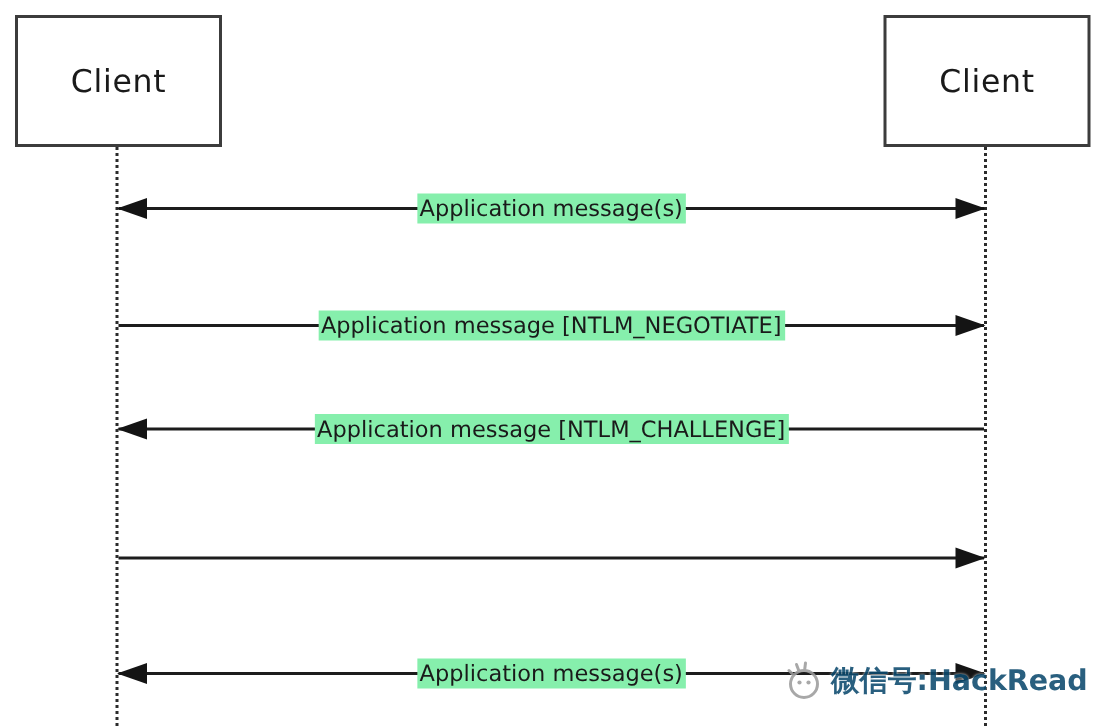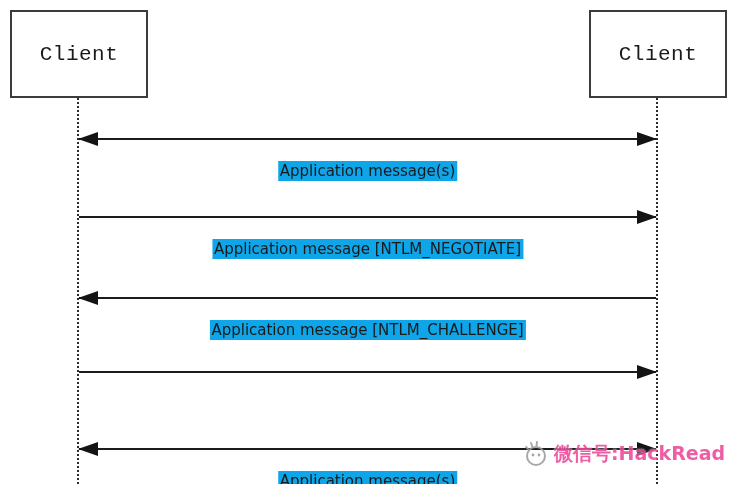--- a/index.html
+++ b/index.html
@@ -23,21 +23,20 @@
     top: 10px;
     height: 84px;
     border: 2px solid #3c3c3c;
     background: #ffffff;
     display: flex;
     align-items: center;
     justify-content: center;
     font-size: 21px;
     letter-spacing: 0.5px;
     z-index: 2;
-    font-family: Liberation Mono, monospace;
   }
   #actor-client { left: 10px;  width: 134px; }
   #actor-server { left: 589px; width: 134px; }
 
   
   .lifeline {
     position: absolute;
     top: 98px;
     bottom: 0;
     width: 0;
@@ -71,43 +70,42 @@
     border-top: 7px solid transparent;
     border-bottom: 7px solid transparent;
   }
   .head-left  { left: 0;  border-right: 20px solid #141414; }
   .head-right { right: 0; border-left: 20px solid #141414; }
   .m-label {
     position: absolute;
     left: 50%;
     top: 50%;
     transform: translate(-50%, -50%);
-    background: #0ea5e9;
+    background: #86efac;
     white-space: nowrap;
     font-size: 15px;
     padding: 0 2px;
     line-height: 20px;
-    margin-top: 32px;
   }
   #msg-0 { top: 125px; }
   #msg-1 { top: 203px; text-align: right; }
-  #msg-2 { top: 284px; }
+  #msg-2 { top: 272px; }
   #msg-3 { top: 358px; }
   #msg-4 { top: 435px; }
 
   
   .watermark {
     position: absolute;
     left: 521px;
     top: 437px;
     height: 34px;
     display: flex;
     align-items: center;
     gap: 3px;
-    color: #ec4899;
+    color: #0c4a6e;
     font-size: 19px;
     font-weight: bold;
     white-space: nowrap;
     opacity: 0.88;
     z-index: 4;
     text-shadow: 0 0 2px #ffffff;
   }
   .watermark svg { display: block; }
 </style>
 </head>

